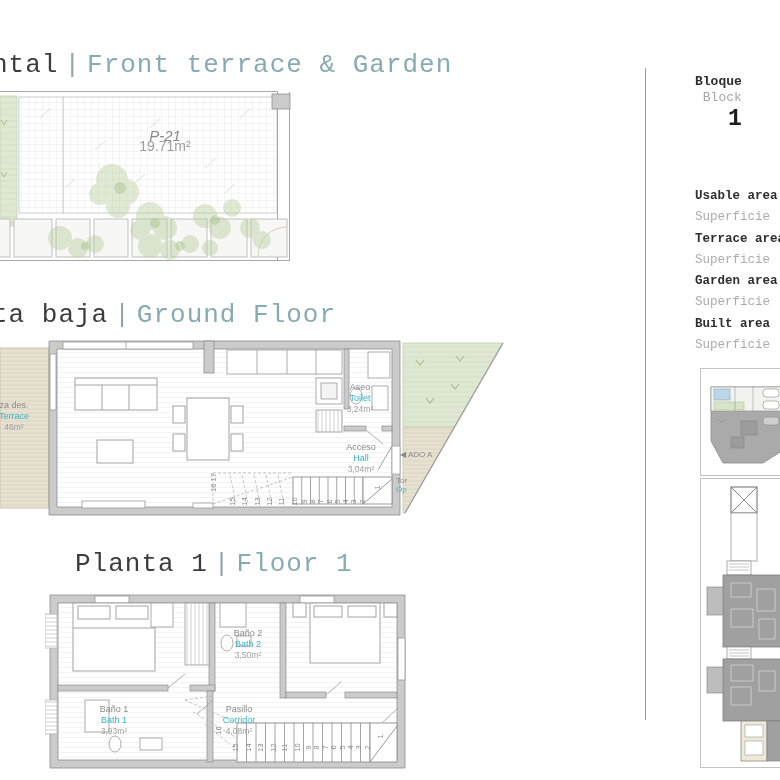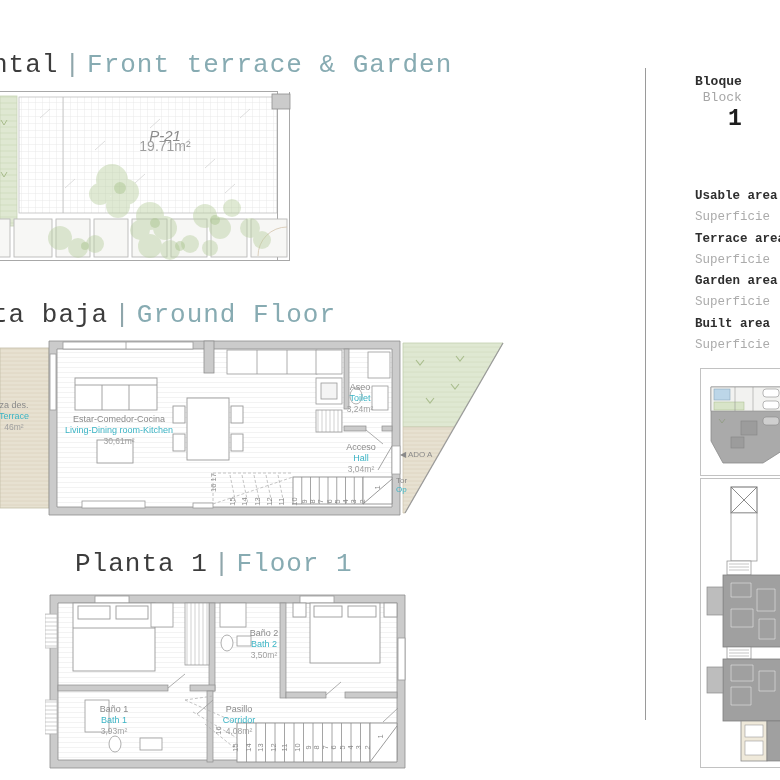--- a/index.html
+++ b/index.html
@@ -248,25 +248,20 @@
       <path d="M213 135 L293 135"></path>
       <line x1="230" y1="137" x2="236" y2="166"></line>
       <line x1="242" y1="137" x2="248" y2="166"></line>
       <line x1="254" y1="137" x2="260" y2="166"></line>
       <line x1="266" y1="137" x2="272" y2="166"></line>
       <line x1="278" y1="137" x2="284" y2="166"></line>
       <line x1="213" y1="135" x2="213" y2="166"></line>
     </g>
   </svg>
 
-  <div class="room-label" style="left:60px;top:76px;width:118px;">
-    <div class="es">Estar-Comedor-Cocina</div>
-    <div class="en">Living-Dining room-Kitchen</div>
-    <div class="ar">30,61m²</div>
-  </div>
   <div class="room-label" style="left:330px;top:44px;width:60px;">
     <div class="es">Aseo</div>
     <div class="en">Toilet</div>
     <div class="ar">3,24m²</div>
   </div>
   <div class="room-label" style="left:330px;top:104px;width:62px;">
     <div class="es">Acceso</div>
     <div class="en">Hall</div>
     <div class="ar">3,04m²</div>
   </div>
@@ -394,21 +389,21 @@
     </g>
 
     <g stroke="#b5b5b5" stroke-width="0.8" stroke-dasharray="3,2" fill="none">
       <path d="M140 112 L192 135"></path>
       <path d="M148 124 L192 150"></path>
       <path d="M160 136 L192 162"></path>
       <path d="M140 112 L168 108"></path>
     </g>
   </svg>
 
-  <div class="room-label" style="left:172px;top:40px;width:62px;margin-left:16px;">
+  <div class="room-label" style="left:172px;top:40px;width:62px;">
     <div class="es">Baño 2</div>
     <div class="en">Bath 2</div>
     <div class="ar">3,50m²</div>
   </div>
   <div class="room-label" style="left:40px;top:116px;width:58px;">
     <div class="es">Baño 1</div>
     <div class="en">Bath 1</div>
     <div class="ar">3,93m²</div>
   </div>
   <div class="room-label" style="left:164px;top:104px;width:60px;margin-top:12px;">

